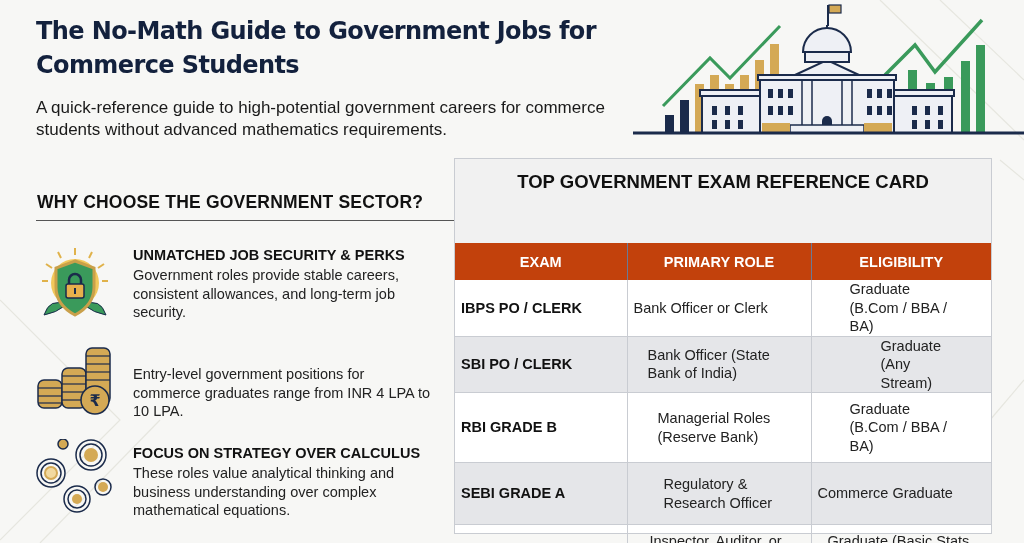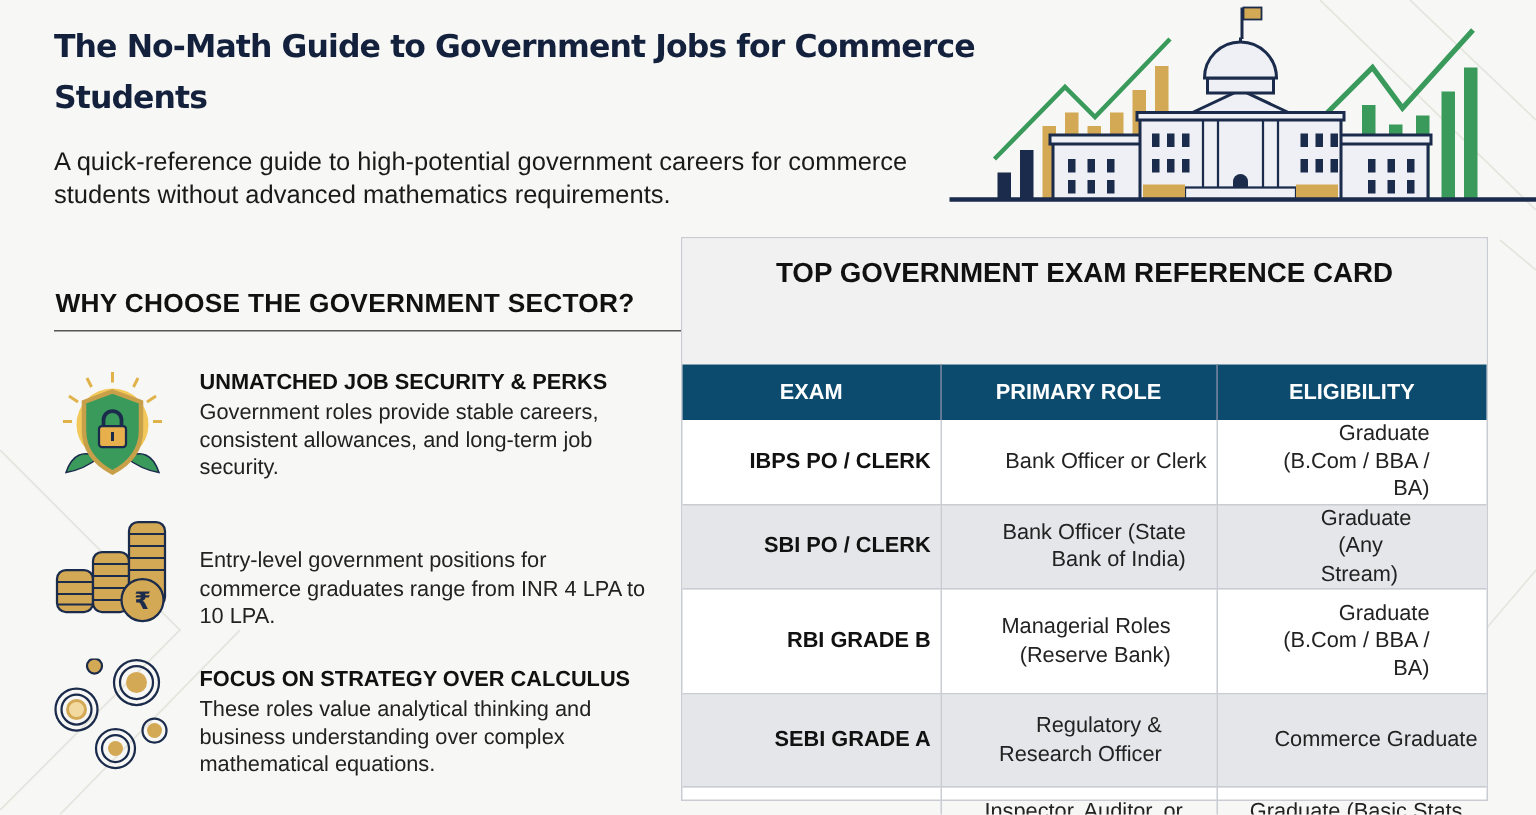--- a/index.html
+++ b/index.html
@@ -7,21 +7,21 @@
   body {
     background: #f7f7f5;
     font-family: "Liberation Sans", sans-serif;
     color: #1a1a1a;
     position: relative;
   }
   .bg-lines { position: absolute; inset: 0; pointer-events: none; }
   .title {
     position: absolute; left: 36px; top: 14px; width: 620px;
     font-family: "DejaVu Sans", sans-serif;
-    font-weight: bold; font-size: 21px; line-height: 34px;
+    font-weight: bold; font-size: 24px; line-height: 34px;
     color: #13213d; letter-spacing: -0.6px;
   }
   .subtitle {
     position: absolute; left: 36px; top: 97px; width: 600px;
     font-size: 17px; line-height: 22px; color: #1a1a1a;
   }
   .hero { position: absolute; left: 630px; top: 0; width: 394px; height: 150px; }
 
   .why-heading {
     position: absolute; left: 37px; top: 192px;
@@ -46,26 +46,26 @@
     background: #fff; border: 1px solid #c9ccd2;
   }
   .card-head {
     height: 84px; background: #f1f1f1; text-align: center; padding-top: 12px;
   }
   .card-title { font-weight: bold; font-size: 18.5px; color: #111; text-align: center; }
   .card-sub { font-size: 14.5px; line-height: 19px; color: #1a1a1a; margin-top: 4px; padding: 0 40px; }
   .card-sub b { font-weight: bold; }
   table { width: 100%; border-collapse: collapse; table-layout: fixed; }
   th {
-    background: #0c4a6e; color: #fff; font-weight: bold; font-size: 14.5px;
+    background: #c2410c; color: #fff; font-weight: bold; font-size: 14.5px;
     height: 37px; border-right: 1px solid #6a7a96;
   }
   th:last-child, td:last-child { border-right: none; }
   td {
-    height: 50.5px; text-align: right; font-size: 14.5px; line-height: 18.5px;
+    height: 50.5px; text-align: left; font-size: 14.5px; line-height: 18.5px;
     color: #222; border-right: 1px solid #c9ccd2; border-bottom: 1px solid #c9ccd2;
     padding: 0 6px;
   }
   tr:last-child td { border-bottom: none; }
   tr.alt td { background: #e5e6e9; }
   td.exam { font-weight: bold; color: #111; }
 </style>
 </head>
 <body>
 

